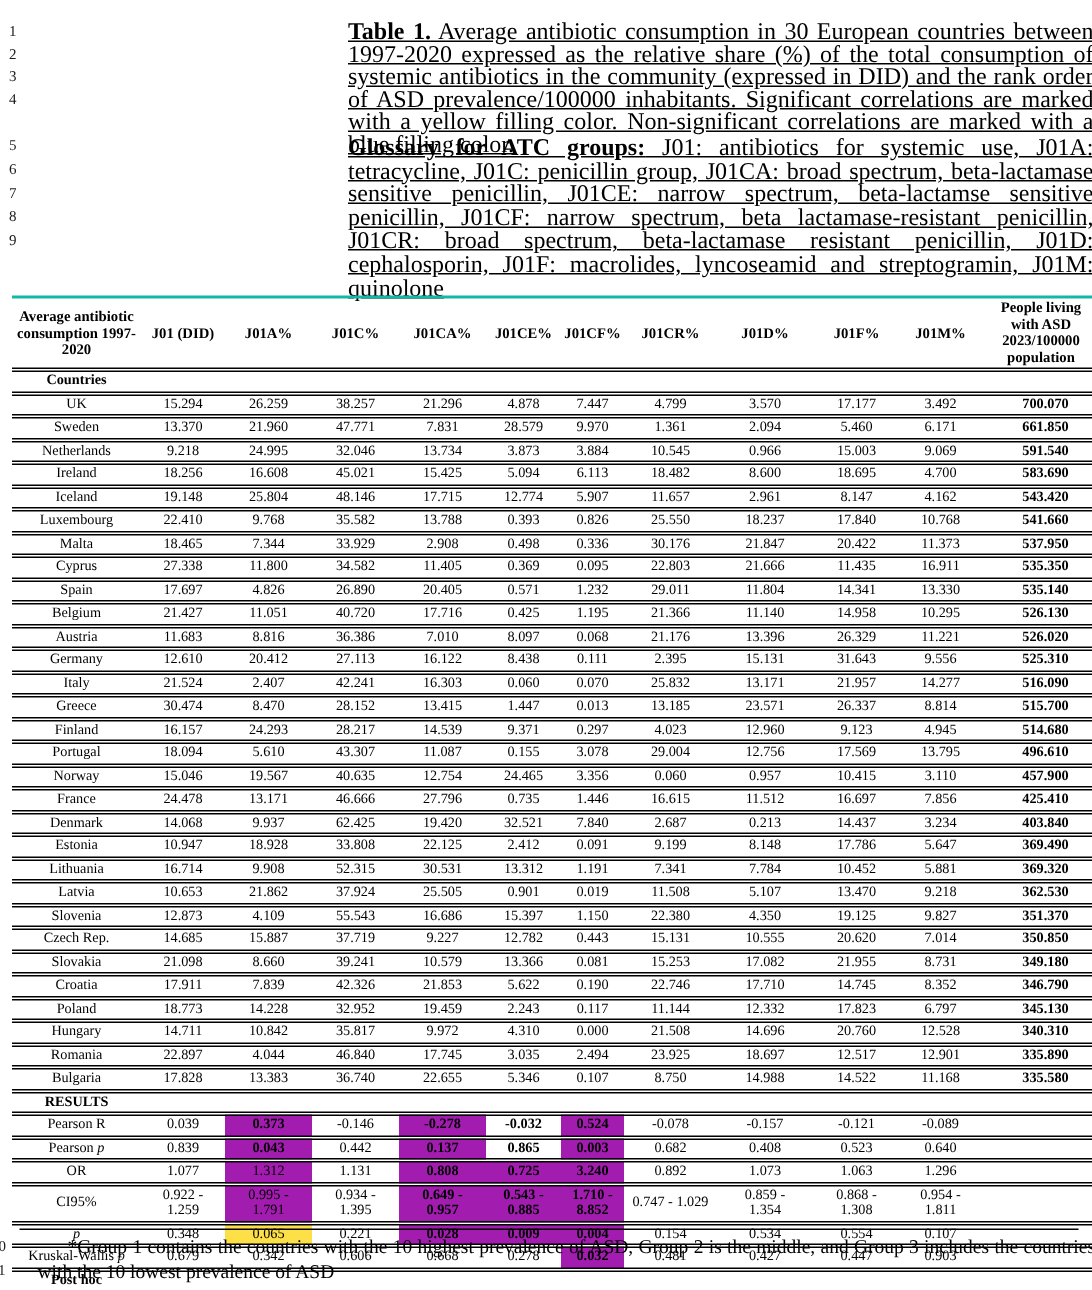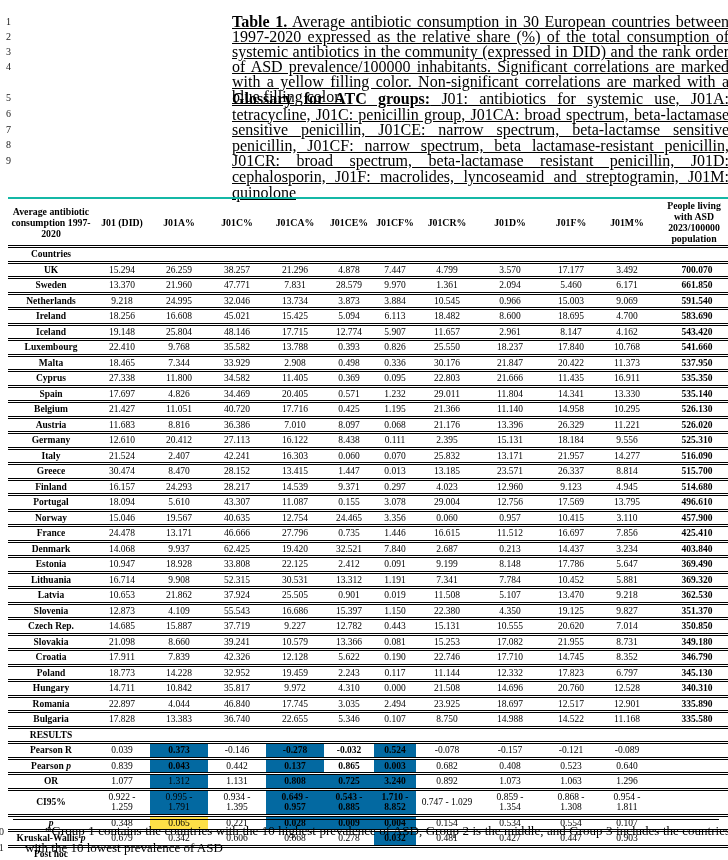--- a/index.html
+++ b/index.html
@@ -22,24 +22,24 @@
     margin-left:8px;width:732px;font-size:9.5px;
   }
   td,th{
     padding:1px 0;text-align:center;vertical-align:middle;line-height:10.5px;
     border-top:1px solid #000;border-bottom:1px solid #000;
     font-weight:normal;white-space:pre-line;
   }
   thead th{border-top:2px solid #14b8a6;font-weight:bold;font-size:9.8px;line-height:11px;}
   .rowhead-title{font-weight:bold;}
   .people-head{width:120px;margin-left:-20px;white-space:pre-line;text-align:center;}
-  td.lbl{font-weight:bold;}
+  td.lbl{font-weight:normal;}
   td.people{font-weight:bold;}
   td.bold{font-weight:bold;}
-  td.bg-y{background:#0369a1;}
+  td.bg-y{background:#a21caf;}
   td.bg-b{background:#fde047;}
   td.nw{white-space:nowrap;}
   tr.section td:first-child{font-weight:bold;}
   .footrule{position:absolute;left:13px;top:819px;width:706px;border-top:1.6px solid #000;}
   .footnote{
     position:absolute;left:13px;top:823px;width:705px;
     font-size:13px;line-height:16.5px;text-align:justify;text-indent:20px;margin-left:12px;
   }
 </style>
 </head>
@@ -228,21 +228,21 @@
           <td>22.803</td>
           <td>21.666</td>
           <td>11.435</td>
           <td>16.911</td>
           <td class="people">535.350</td>
         </tr>
         <tr>
           <td class="lbl">Spain</td>
           <td>17.697</td>
           <td>4.826</td>
-          <td>34.469</td>
+          <td>26.890</td>
           <td>20.405</td>
           <td>0.571</td>
           <td>1.232</td>
           <td>29.011</td>
           <td>11.804</td>
           <td>14.341</td>
           <td>13.330</td>
           <td class="people">535.140</td>
         </tr>
         <tr>
@@ -276,21 +276,21 @@
         <tr>
           <td class="lbl">Germany</td>
           <td>12.610</td>
           <td>20.412</td>
           <td>27.113</td>
           <td>16.122</td>
           <td>8.438</td>
           <td>0.111</td>
           <td>2.395</td>
           <td>15.131</td>
-          <td>18.184</td>
+          <td>31.643</td>
           <td>9.556</td>
           <td class="people">525.310</td>
         </tr>
         <tr>
           <td class="lbl">Italy</td>
           <td>21.524</td>
           <td>2.407</td>
           <td>42.241</td>
           <td>16.303</td>
           <td>0.060</td>
@@ -467,21 +467,21 @@
           <td>17.082</td>
           <td>21.955</td>
           <td>8.731</td>
           <td class="people">349.180</td>
         </tr>
         <tr>
           <td class="lbl">Croatia</td>
           <td>17.911</td>
           <td>7.839</td>
           <td>42.326</td>
-          <td>12.128</td>
+          <td>21.853</td>
           <td>5.622</td>
           <td>0.190</td>
           <td>22.746</td>
           <td>17.710</td>
           <td>14.745</td>
           <td>8.352</td>
           <td class="people">346.790</td>
         </tr>
         <tr>
           <td class="lbl">Poland</td>

